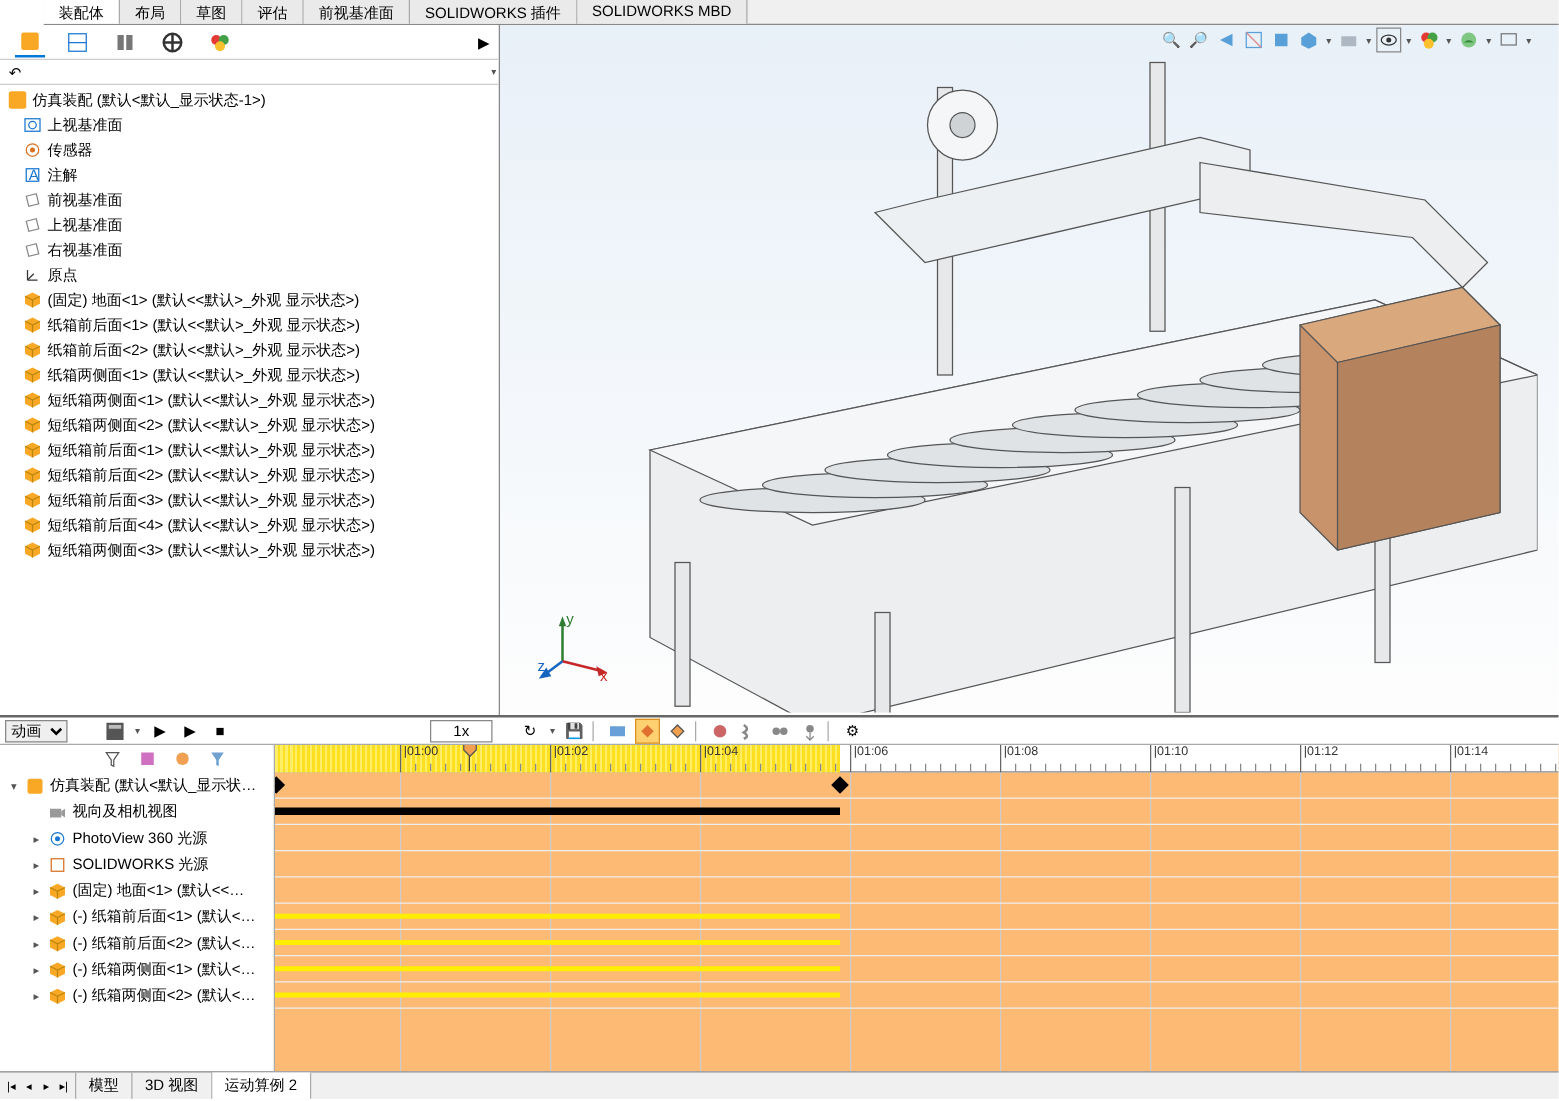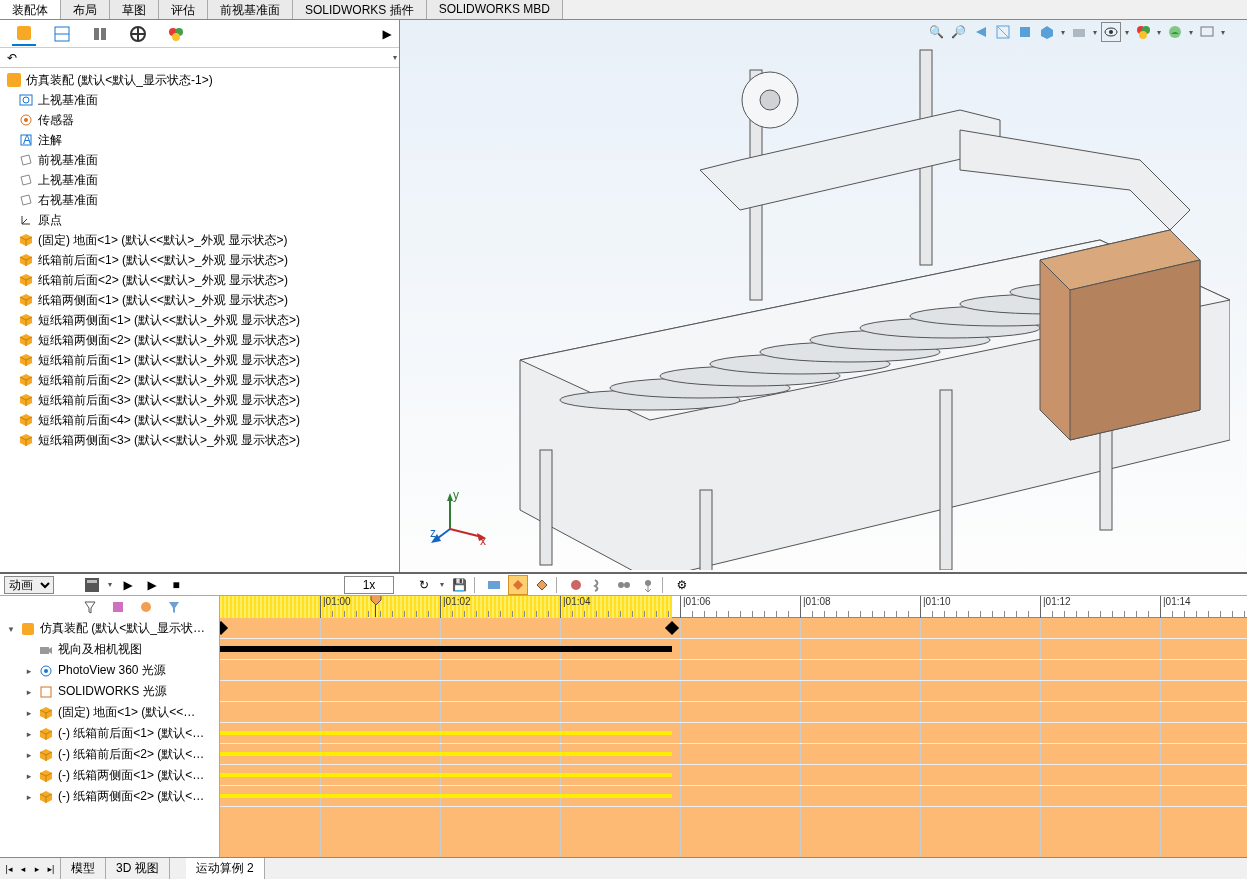--- a/index.html
+++ b/index.html
@@ -1,17 +1,17 @@
 <!DOCTYPE html>
 <html><head>
 <meta charset="utf-8">
 <style>
 * { margin: 0; padding: 0; box-sizing: border-box; font-family: "Microsoft YaHei", Arial, sans-serif; font-size: 12px; }
 body { width: 1247px; height: 881px; background: #fff; overflow: hidden; display: flex; flex-direction: column; }
-.tabs-row { display: flex; border-bottom: 1px solid #888; height: 20px; background: #f0f0f0; }
+.tabs-row { display: flex; border-bottom: 1px solid #888; height: 20px; background: #f0f0f0; margin-left: 35px; }
 .tab { padding: 2px 12px; border-right: 1px solid #aaa; cursor: pointer; background: #eaeaea; }
 .tab.active { background: #fff; }
 .tb-btn { width: 20px; height: 20px; display: inline-flex; align-items: center; justify-content: center; border: 1px solid transparent; cursor: pointer; }
 .dropdown-arrow { width: 8px; height: 16px; display: inline-flex; align-items: center; justify-content: center; font-size: 8px; color: #555; }
 
 .main-area { display: flex; height: 552px; }
 .left-panel { width: 400px; border-right: 1px solid #888; display: flex; flex-direction: column; overflow: hidden; }
 .left-tabs { display: flex; height: 28px; border-bottom: 1px solid #ccc; align-items: center; gap: 14px; padding-left: 12px; }
 .left-tab { width: 24px; height: 24px; display: flex; align-items: center; justify-content: center; cursor: pointer; }
 .left-tab.active { border-bottom: 2px solid #0078d7; }
@@ -44,21 +44,21 @@
 .track-bar.black { background: #000; }
 .track-bar.yellow { background: #ffee00; top: 8px; height: 4px; }
 .playhead { position: absolute; top: 0; bottom: 0; width: 0; border-left: 1px solid #444; }
 .playhead-handle { position: absolute; top: -2px; left: -6px; width: 12px; height: 12px; }
 .key-diamond { position: absolute; width: 10px; height: 10px; background: #000; transform: rotate(45deg); top: 5px; }
 
 .bottom-bar { height: 22px; border-top: 1px solid #888; display: flex; background: #f0f0f0; }
 .nav-btns { display: flex; align-items: center; gap: 0; padding: 0 2px; border-right: 1px solid #aaa; }
 .nav-btn { width: 14px; height: 18px; display: flex; align-items: center; justify-content: center; font-size: 9px; cursor: pointer; }
 .bottom-tab { padding: 2px 10px; border-right: 1px solid #aaa; cursor: pointer; }
-.bottom-tab.active { background: #fff; margin-left: 16px; }
+.bottom-tab.active { background: #fff; }
 
 
 .ico-yellow { fill: #f9a825; }
 .small-expand { width:10px; font-size:9px; color:#555; display:inline-block; text-align:center; }
 </style>
 </head>
 <body>
 
 <div class="tabs-row">
   <div class="tab active">装配体</div>

